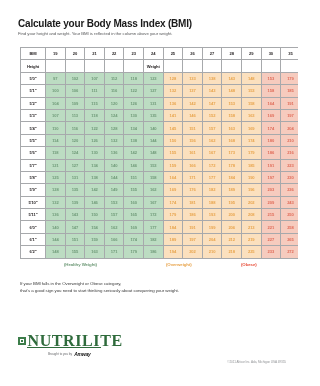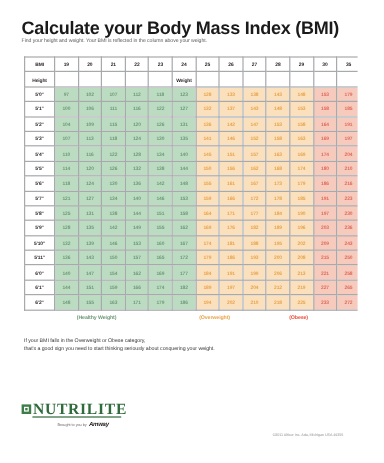--- a/index.html
+++ b/index.html
@@ -15,21 +15,21 @@
     overflow: hidden;
   }
   .page {
     position: relative;
     width: 298px;
     height: 386px;
     box-sizing: border-box;
     padding: 18px 14px 0 18px;
   }
   .title {
-    font-size: 15px;
+    font-size: 10px;
     font-weight: bold;
     letter-spacing: -0.2px;
     line-height: 11px;
     margin: 0 0 2px 0;
     color: #1a1a1a;
   }
   .subtitle {
     font-size: 4.3px;
     line-height: 6px;
     color: #58595b;
@@ -133,21 +133,21 @@
     position: absolute;
     left: 1.6px;
     top: 1.6px;
     width: 4.8px;
     height: 4.8px;
     border: 0.6px solid #ffffff;
     box-sizing: border-box;
   }
   .logo-word {
     font-family: "Liberation Serif", serif;
-    font-size: 13px;
+    font-size: 16px;
     font-weight: bold;
     letter-spacing: 0.6px;
     color: #2f6b3c;
     line-height: 10px;
   }
   .logo-rule {
     width: 74px;
     height: 1px;
     background: #2f6b3c;
     margin-top: 1px;

